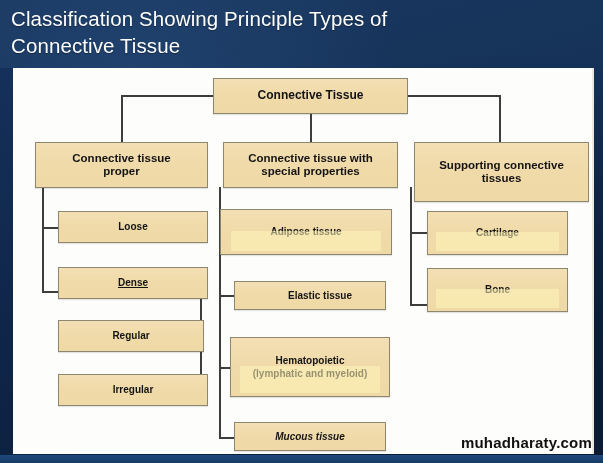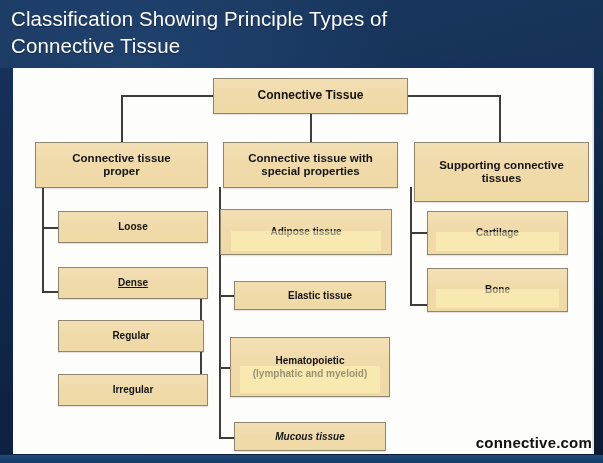--- a/index.html
+++ b/index.html
@@ -197,13 +197,13 @@
 
 <div class="box leaf wash" style="left:230px; top:337px; width:160px; height:60px;">Hematopoietic
 (lymphatic and myeloid)</div>
 
 <div class="box leaf" style="left:234px; top:422px; width:152px; height:29px;font-style:italic;">Mucous tissue</div>
 
 <div class="box leaf wash" style="left:427px; top:211px; width:141px; height:44px;text-align:right;">Cartilage</div>
 
 <div class="box leaf wash" style="left:427px; top:268px; width:141px; height:44px;">Bone</div>
 
-<div id="watermark">connective.com</div>
+<div id="watermark">muhadharaty.com</div>
 
 </body></html>

